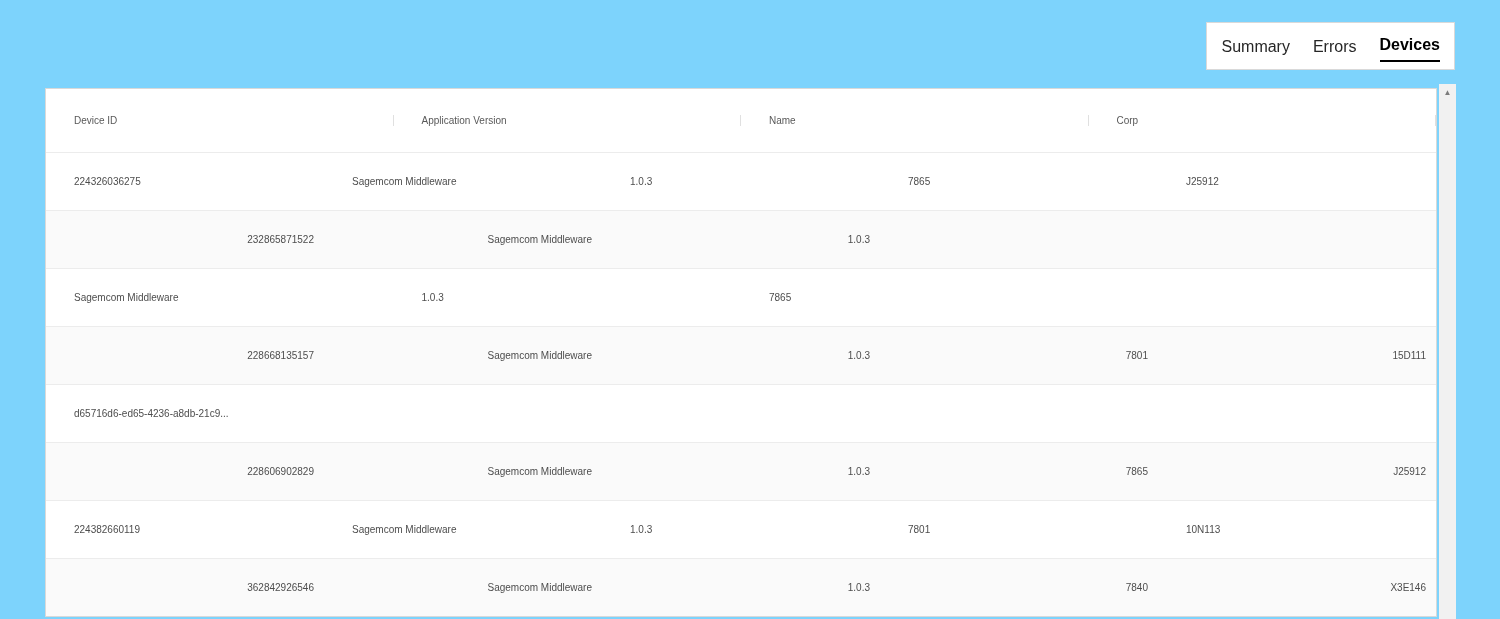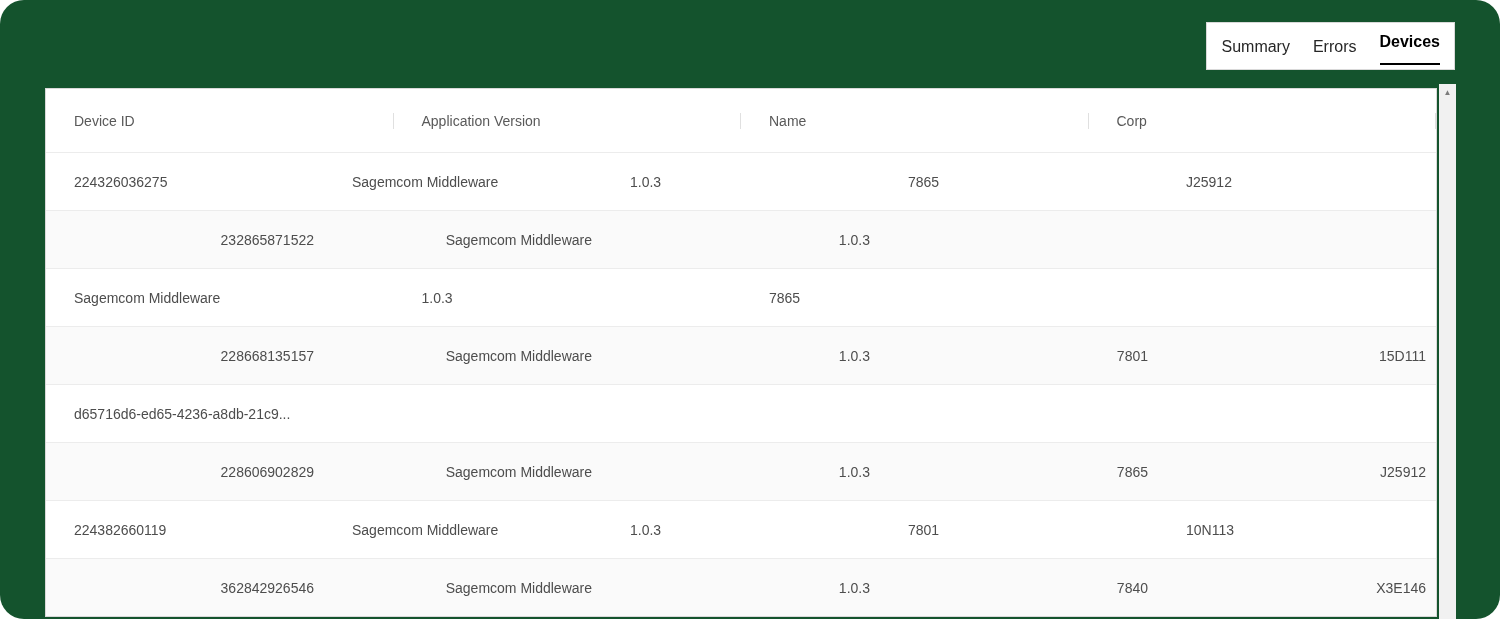--- a/index.html
+++ b/index.html
@@ -8,22 +8,21 @@
     background: #ffffff;
     width: 1500px;
     height: 619px;
     overflow: hidden;
     font-family: "Liberation Sans", sans-serif;
   }
   .stage {
     position: relative;
     width: 1500px;
     height: 619px;
-    background: #14532d;
-    border-radius: 24px;
+    background: #7dd3fc;
   }
 
   
   .tabs {
     position: absolute;
     top: 22px;
     right: 45px;
     height: 48px;
     box-sizing: border-box;
     background: #ffffff;
@@ -37,34 +36,34 @@
   }
   .tab {
     cursor: pointer;
     line-height: 19px;
     white-space: nowrap;
   }
   .tab--active {
     font-weight: 700;
     color: #000000;
     border-bottom: 2px solid #000000;
-    padding-bottom: 12px;
+    padding-bottom: 6px;
     margin-bottom: -4px;
   }
 
   
   .table-panel {
     position: absolute;
     left: 45px;
     top: 88px;
     width: 1392px;
     box-sizing: border-box;
     border: 1px solid #d9d9d9;
     background: #ffffff;
-    font-size: 14px;
+    font-size: 10px;
   }
   .thead-row {
     display: flex;
     height: 63px;
     align-items: center;
     color: #595959;
   }
   .th {
     flex: 1 1 0;
     min-width: 0;

